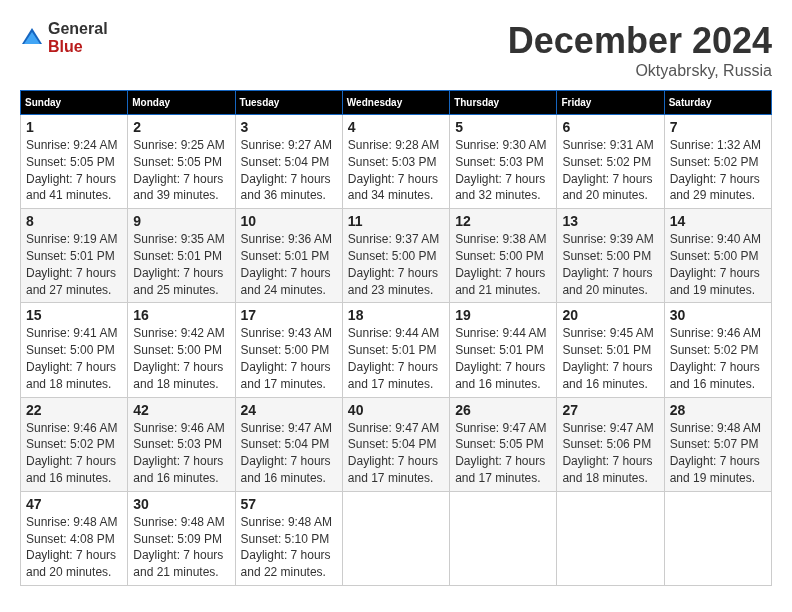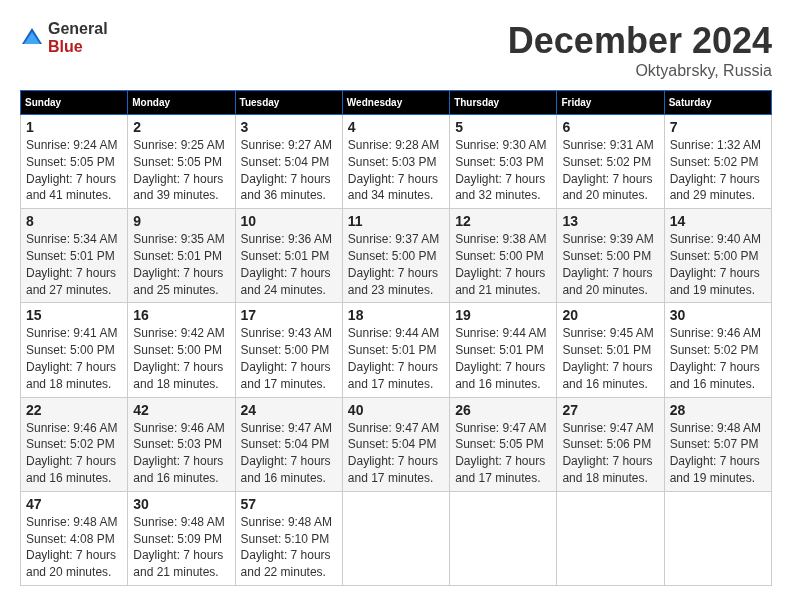--- a/index.html
+++ b/index.html
@@ -188,21 +188,21 @@
           <span>Sunset: 5:02 PM</span><br>
           <span>Daylight: 7 hours</span><br>
           <span>and 29 minutes.</span>
         </div>
       </td>
       </tr>
       <tr>
         <td>
         <span class="day-num">8</span>
         <div class="day-info">
-          <span>Sunrise: 5:34 AM</span><br>
+          <span>Sunrise: 9:19 AM</span><br>
           <span>Sunset: 5:01 PM</span><br>
           <span>Daylight: 7 hours</span><br>
           <span>and 27 minutes.</span>
         </div>
       </td>
         <td>
         <span class="day-num">9</span>
         <div class="day-info">
           <span>Sunrise: 9:35 AM</span><br>
           <span>Sunset: 5:01 PM</span><br>

